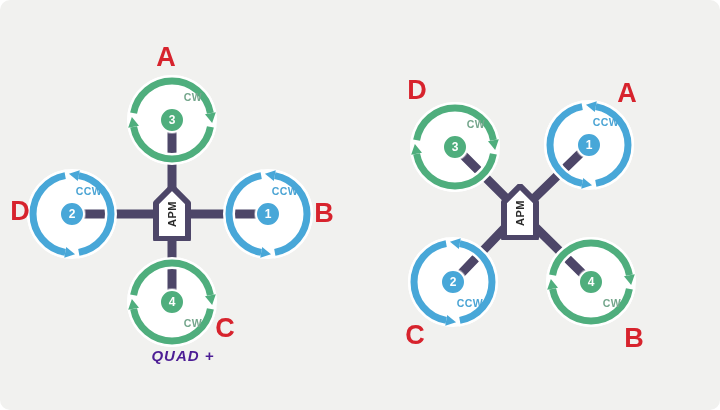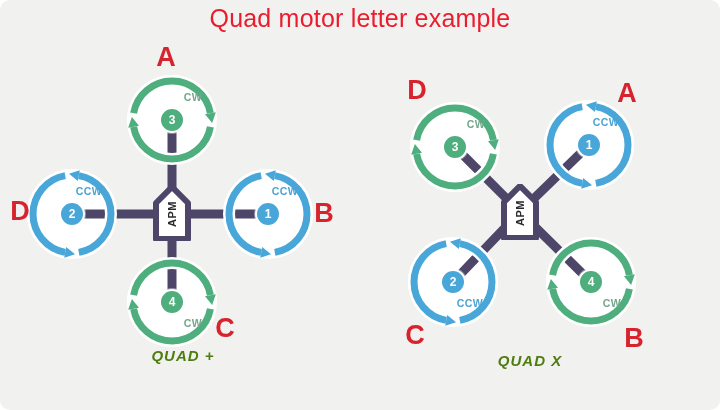--- a/index.html
+++ b/index.html
@@ -15,33 +15,32 @@
   .arc.g{stroke:#4fae7d;} .arc.b{stroke:#48a7d8;}
   .hd.g{fill:#4fae7d;} .hd.b{fill:#48a7d8;}
   .badge{position:absolute;width:22px;height:22px;border:2px solid #ffffff;border-radius:50%;
          color:#ffffff;font-size:12px;font-weight:bold;line-height:22px;text-align:center;
          box-shadow:0 0 0 1px rgba(255,255,255,.4);}
   .badge.g{background:#4fae7d;} .badge.b{background:#48a7d8;}
   .rot{position:absolute;width:60px;text-align:right;font-size:10.5px;font-weight:bold;letter-spacing:.4px;}
   .rot.g{color:#74a68c;} .rot.b{color:#4ba4d4;}
   .letter{position:absolute;width:32px;text-align:center;font-size:27px;font-weight:bold;color:#d7232d;}
   .caption{position:absolute;width:160px;text-align:center;font-size:15px;font-weight:bold;
-           font-style:italic;color:#4d7c0f;letter-spacing:1px;}
+           font-style:italic;color:#4c1d95;letter-spacing:1px;}
   .apm{position:absolute;width:38px;height:56px;}
   .apm svg{position:absolute;left:0;top:0;}
   .apm-text{position:absolute;left:0;top:2px;width:38px;height:54px;display:flex;align-items:center;
             justify-content:center;transform:rotate(-90deg);font-size:11px;font-weight:bold;color:#2b2b2b;letter-spacing:.5px;}
 </style>
 </head>
 <body>
 
 <div class="stage">
   <div class="canvas"></div>
 
-  <div class="title">Quad motor letter example</div>
 
   <svg class="vector" width="720" height="410" viewBox="0 0 720 410">
 
     <circle class="glow" cx="172" cy="120" r="45"></circle>
       <circle class="glow" cx="268" cy="214" r="45"></circle>
     <circle class="glow" cx="172" cy="302" r="45"></circle>
       <circle class="glow" cx="72" cy="214" r="45"></circle>
     <circle class="glow" cx="455" cy="147" r="45"></circle>
       <circle class="glow" cx="589" cy="145" r="45"></circle>
     <circle class="glow" cx="453" cy="282" r="45"></circle>
@@ -166,14 +165,13 @@
   <div class="letter" style="left:150px;top:42px">A</div>
   <div class="letter" style="left:308px;top:198px">B</div>
   <div class="letter" style="left:209px;top:313px">C</div>
   <div class="letter" style="left:4px;top:196px">D</div>
   <div class="letter" style="left:401px;top:75px">D</div>
   <div class="letter" style="left:611px;top:78px">A</div>
   <div class="letter" style="left:399px;top:320px">C</div>
   <div class="letter" style="left:618px;top:323px">B</div>
 
   <div class="caption" style="left:103px;top:347px">QUAD +</div>
-  <div class="caption" style="left:450px;top:352px">QUAD X</div>
 </div>
 
 </body></html>

